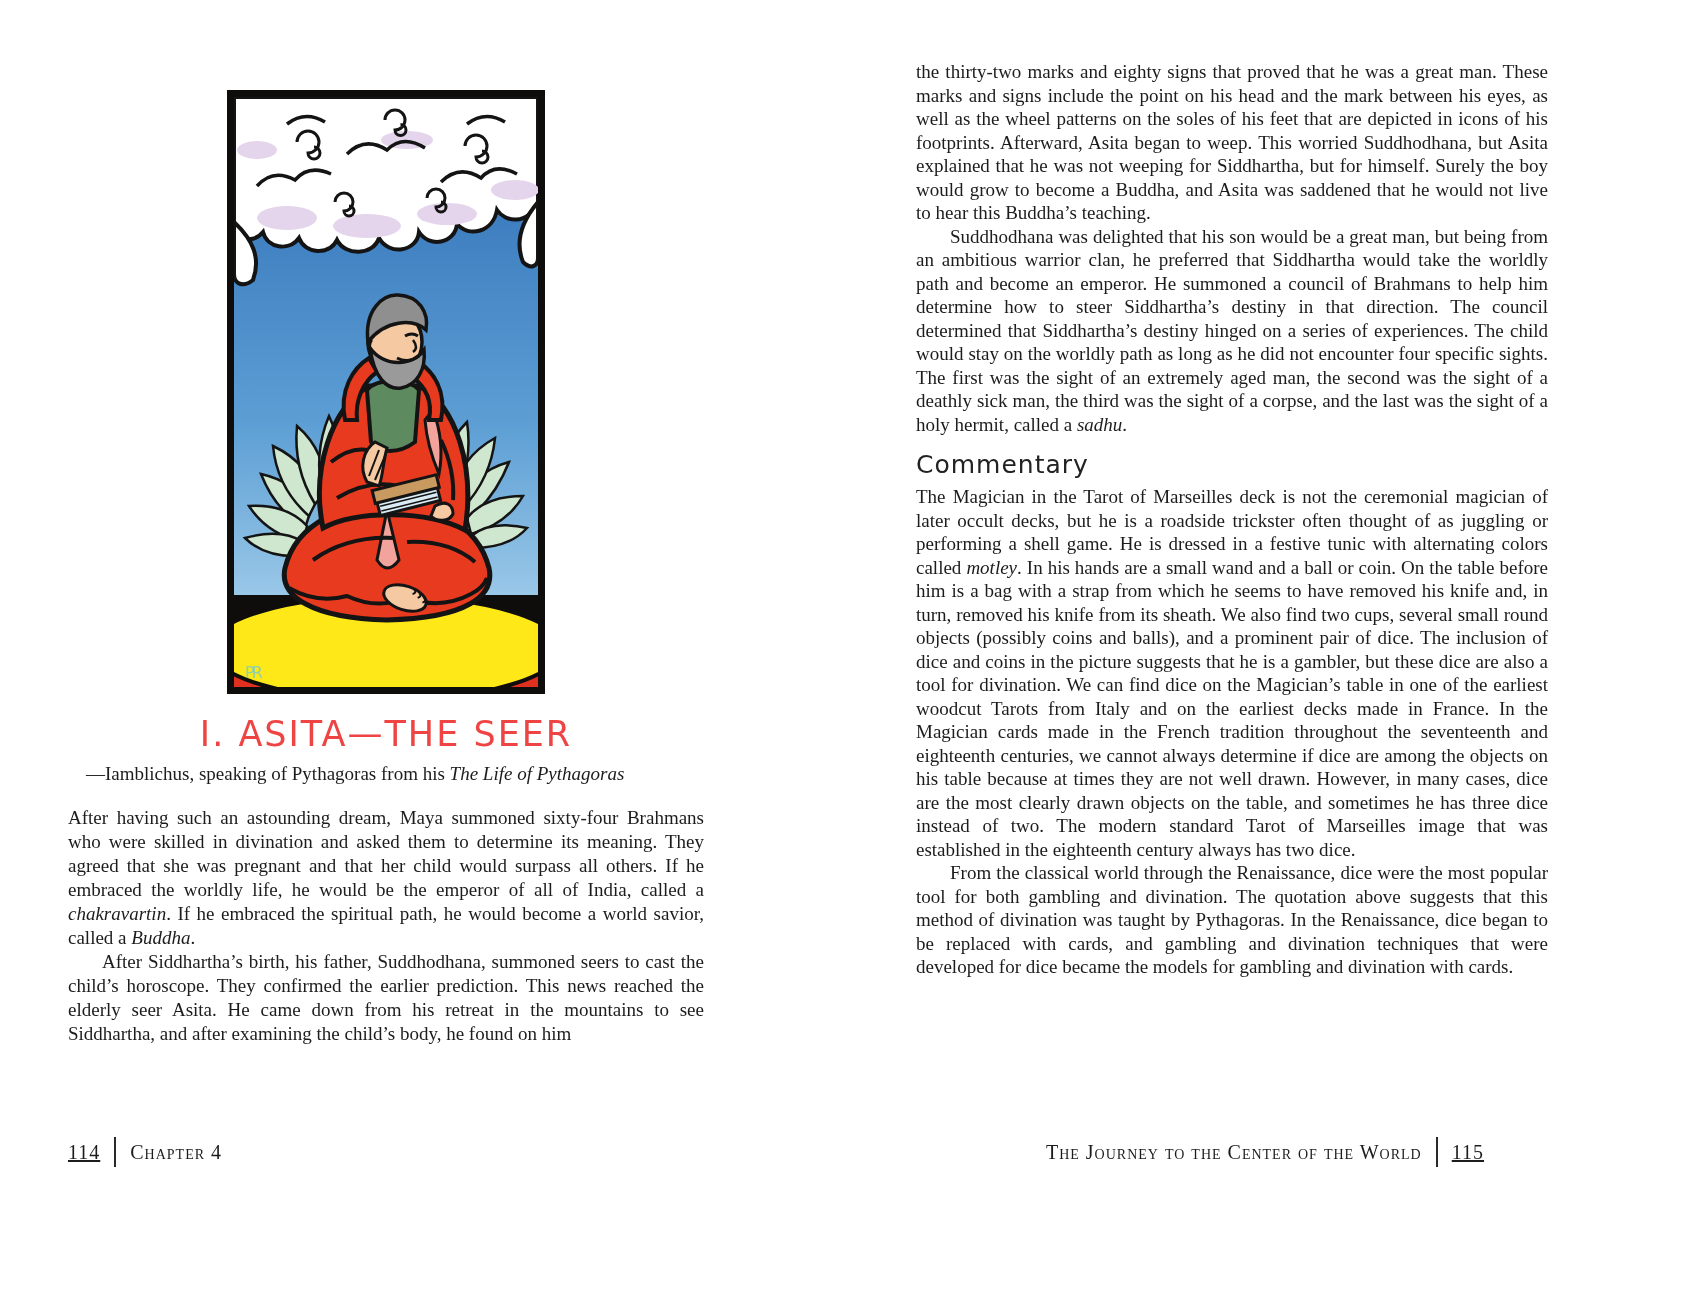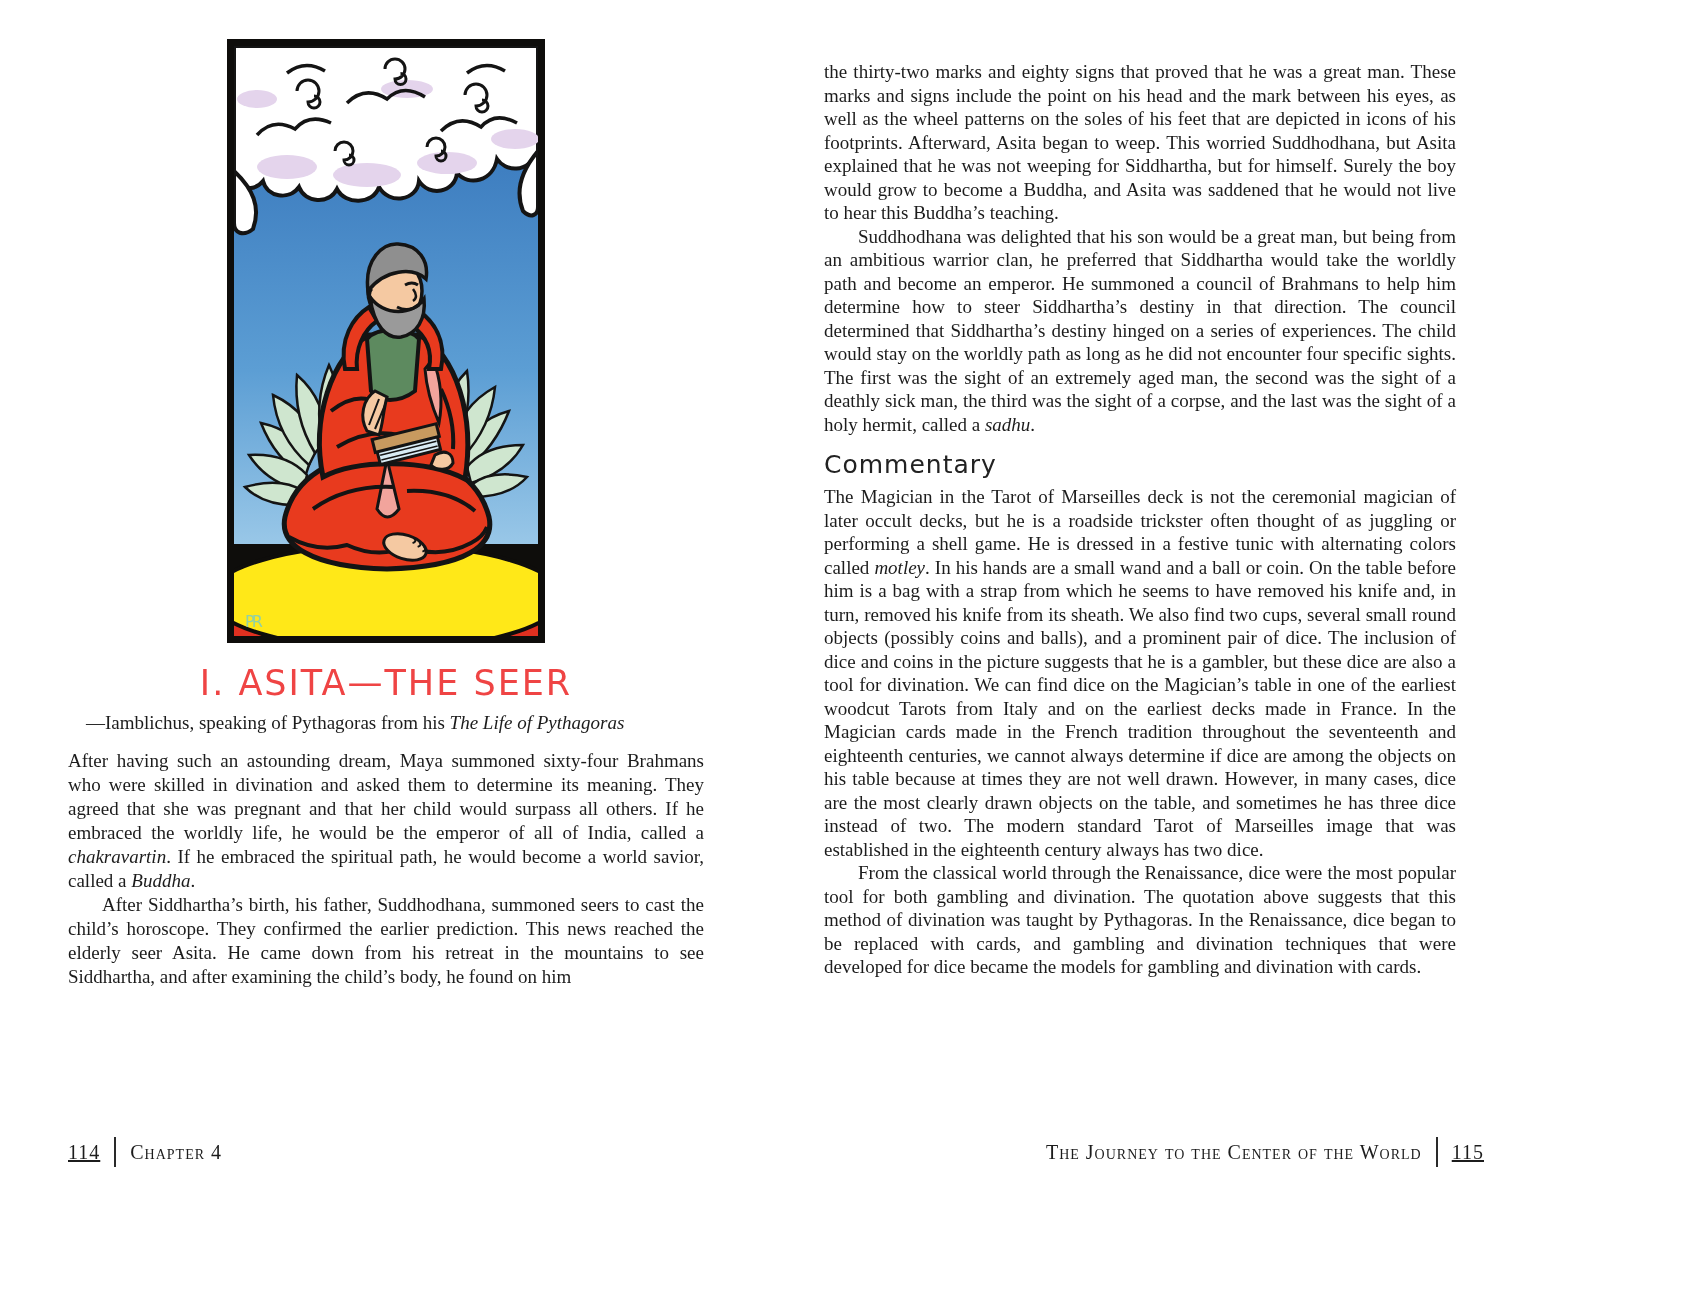--- a/index.html
+++ b/index.html
@@ -12,21 +12,21 @@
     overflow: hidden;
     position: relative;
   }
   .spread { position: absolute; inset: 0; }
 
   
   .page-left {
     position: absolute; left: 68px; top: 0; width: 636px; height: 1294px;
   }
   .illustration-wrap {
-    width: 318px; margin: 39px auto 0 auto;
+    width: 318px; margin: 90px auto 0 auto;
   }
   .chapter-card-title {
     margin-top: 20px;
     text-align: center;
     font-family: "DejaVu Sans", sans-serif;
     font-size: 35px;
     font-weight: 400;
     letter-spacing: 2px;
     color: #ef4444;
   }
@@ -34,33 +34,33 @@
     margin: 26px 38px 0 18px;
     font-size: 19px;
     line-height: 28px;
     text-align: justify;
   }
   .epigraph-attribution {
     margin: 6px 38px 0 18px;
     font-size: 19px;
     line-height: 28px;
   }
-  .body-text { margin-top: 12px; }
+  .body-text { margin-top: 18px; }
   .body-text p {
     margin: 0;
     font-size: 19px;
     line-height: 24px;
     text-align: justify;
   }
   .body-text p.indent { text-indent: 34px; }
   em { font-style: italic; }
 
   
   .page-right {
-    position: absolute; left: 824px; top: 0; width: 632px; height: 1294px;
+    position: absolute; left: 916px; top: 0; width: 632px; height: 1294px;
   }
   .page-right .body-text { margin-top: 60px; }
   .page-right .body-text p {
     font-size: 19px;
     line-height: 23.5px;
   }
   .commentary-heading {
     text-align: left;
     font-family: "DejaVu Sans", sans-serif;
     font-size: 25px;

